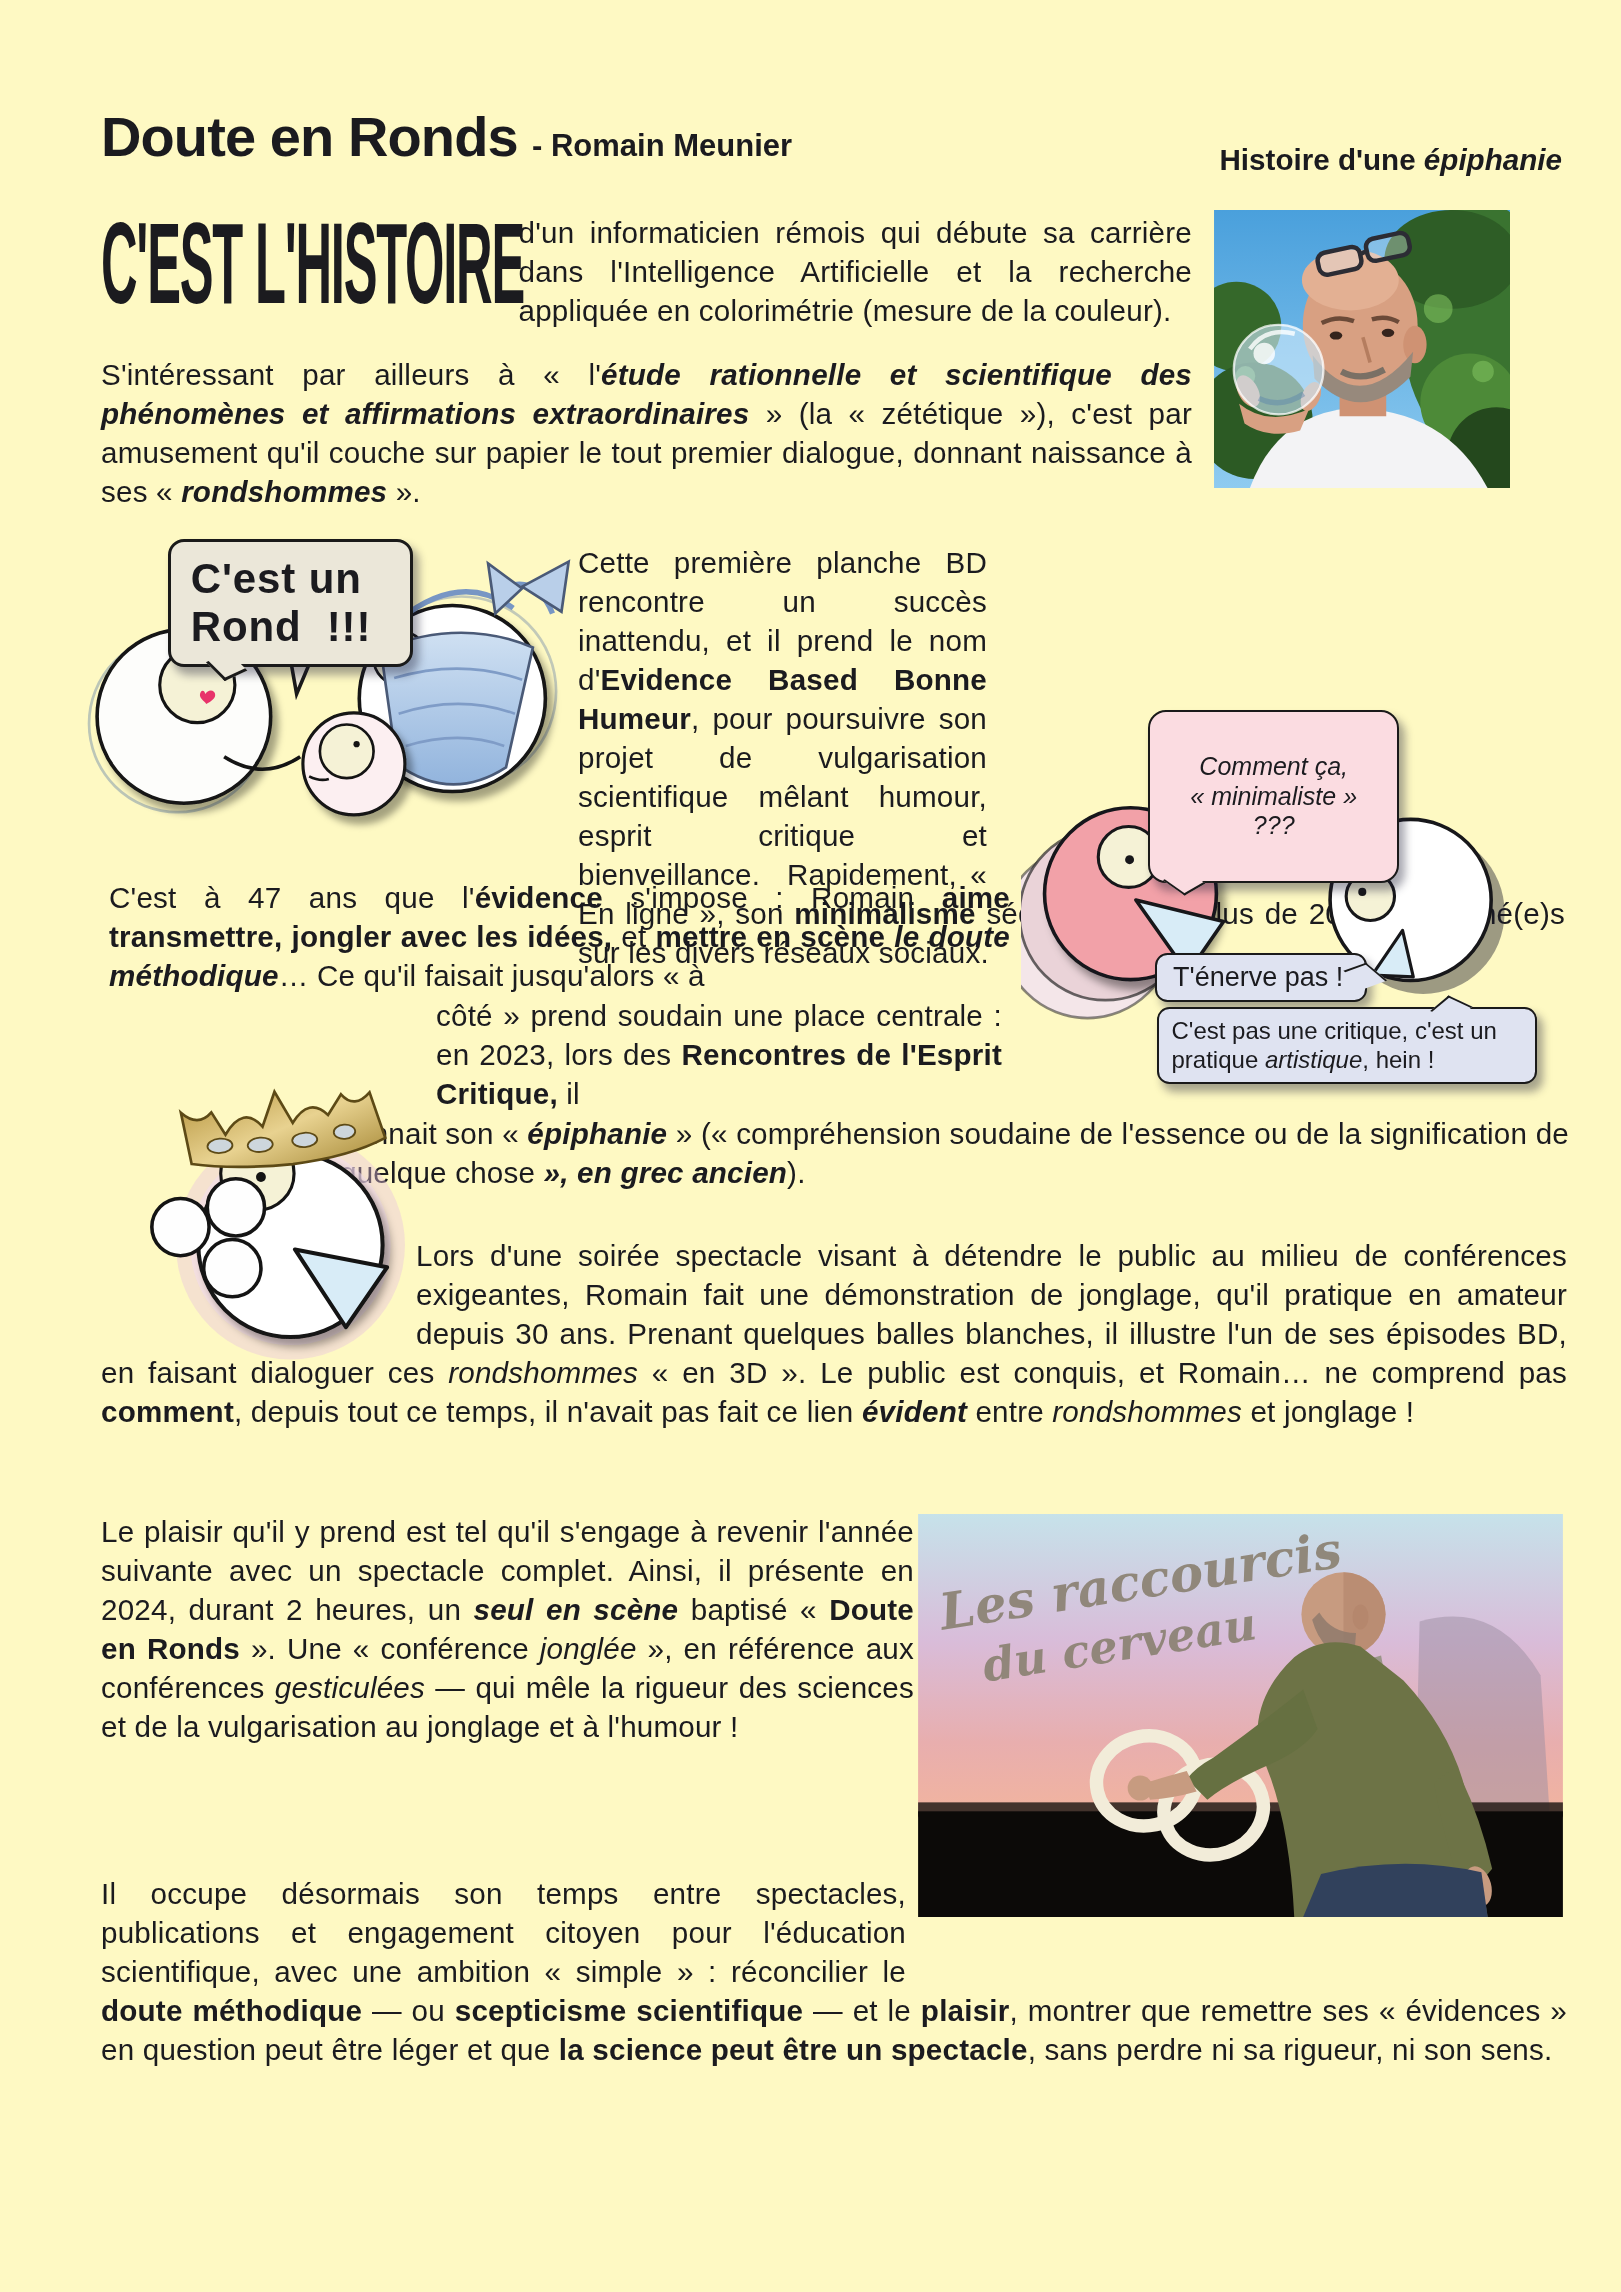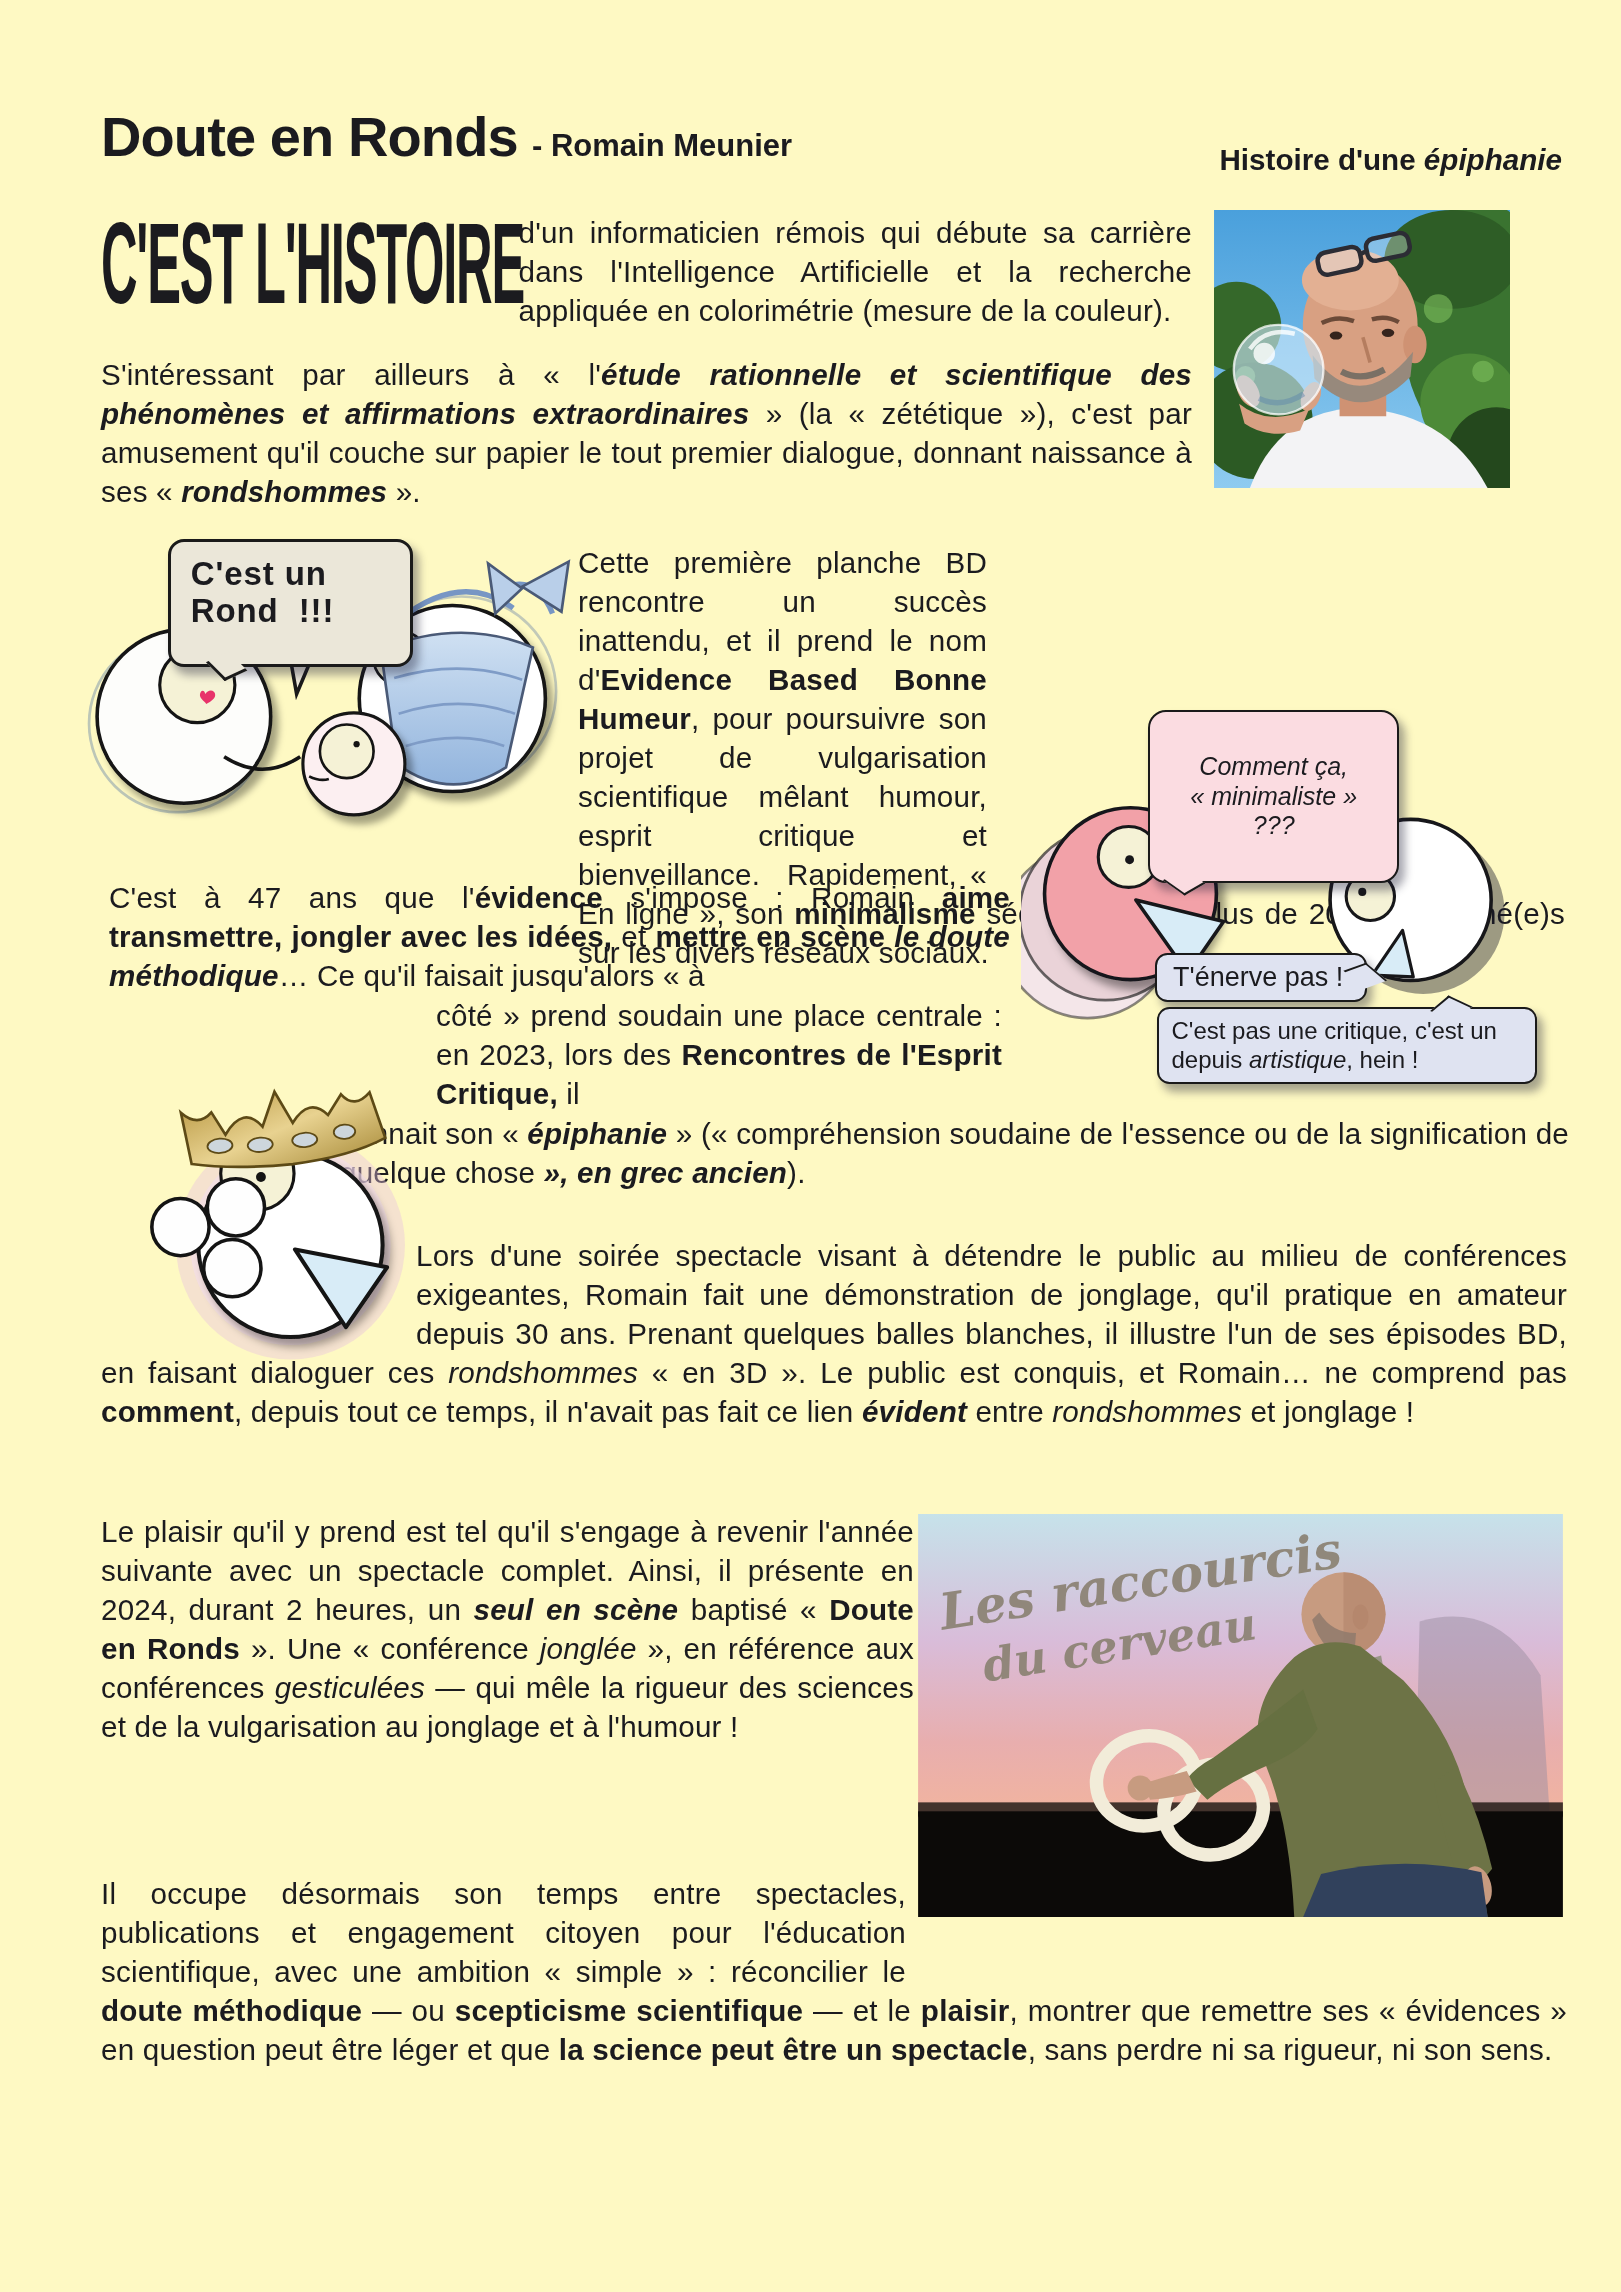--- a/index.html
+++ b/index.html
@@ -33,21 +33,21 @@
   #p4{left:101px;top:1236px;width:1466px;}
   #p4 .spacer{float:left;width:315px;height:116px;}
   #p5{left:101px;top:1512px;width:813px;}
   #p6{left:101px;top:1874px;width:1466px;}
   #p6 .spacer{float:right;width:661px;height:81px;}
   .spacer{display:block;}
   
   .bubble{position:absolute;border:3.6px solid #1a1a1a;box-shadow:5.4px 7.2px 8px rgba(25,25,50,.38);}
   #bubble-rond{
     left:168px;top:539px;width:210px;min-height:99px;background:#ebe7d9;border-radius:16px;
-    font-size:33px;font-weight:bold;line-height:1.15;padding:12.5px 9px 10.7px 19.7px;letter-spacing:0.9px;
+    font-size:42px;font-weight:bold;line-height:1.15;padding:12.5px 9px 10.7px 19.7px;letter-spacing:0.9px;
   }
   #bubble-minimaliste{
     left:1148px;top:710px;width:233px;background:#fbdce1;border-radius:18px;border-width:2.7px;
     font-size:25px;font-style:italic;line-height:1.18;padding:10.7px 7.2px;text-align:center;white-space:pre-line;
   }
   #bubble-enerve{
     left:1155px;top:953px;width:192px;background:#dfe3f1;border-radius:12.5px;border-width:2.7px;
     font-size:27px;padding:7.2px 0 7.2px 16px;
   }
   #bubble-critique{
@@ -223,21 +223,21 @@
     <span>Comment ça,
 « minimaliste »
 ???</span>
     <span class="tail"></span>
   </div>
   <div class="bubble" id="bubble-enerve">
     <span>T'énerve pas !</span>
     <span class="tail"></span>
   </div>
   <div class="bubble" id="bubble-critique">
-    <span><span>C'est pas une critique, c'est un depuis </span><span class="i">artistique</span><span>, hein !</span></span>
+    <span><span>C'est pas une critique, c'est un pratique </span><span class="i">artistique</span><span>, hein !</span></span>
     <span class="tail"></span>
   </div>
 
   <div class="abs body-text" id="p3a">
     <span><span>C'est à 47 ans que l'</span><span class="b">évidence</span><span> s'impose : Romain </span><span class="b">aime transmettre, jongler avec les idées,</span><span> et </span><span class="b">mettre en scène </span><span class="b i">le doute méthodique</span><span>… Ce qu'il faisait jusqu'alors « à</span></span>
   </div>
   <div class="abs body-text" id="p3b">
     <span><span>côté » prend soudain une place centrale : en 2023, lors des </span><span class="b">Rencontres de l'Esprit Critique,</span><span> il</span></span>
   </div>
   <div class="abs body-text" id="p3c">

